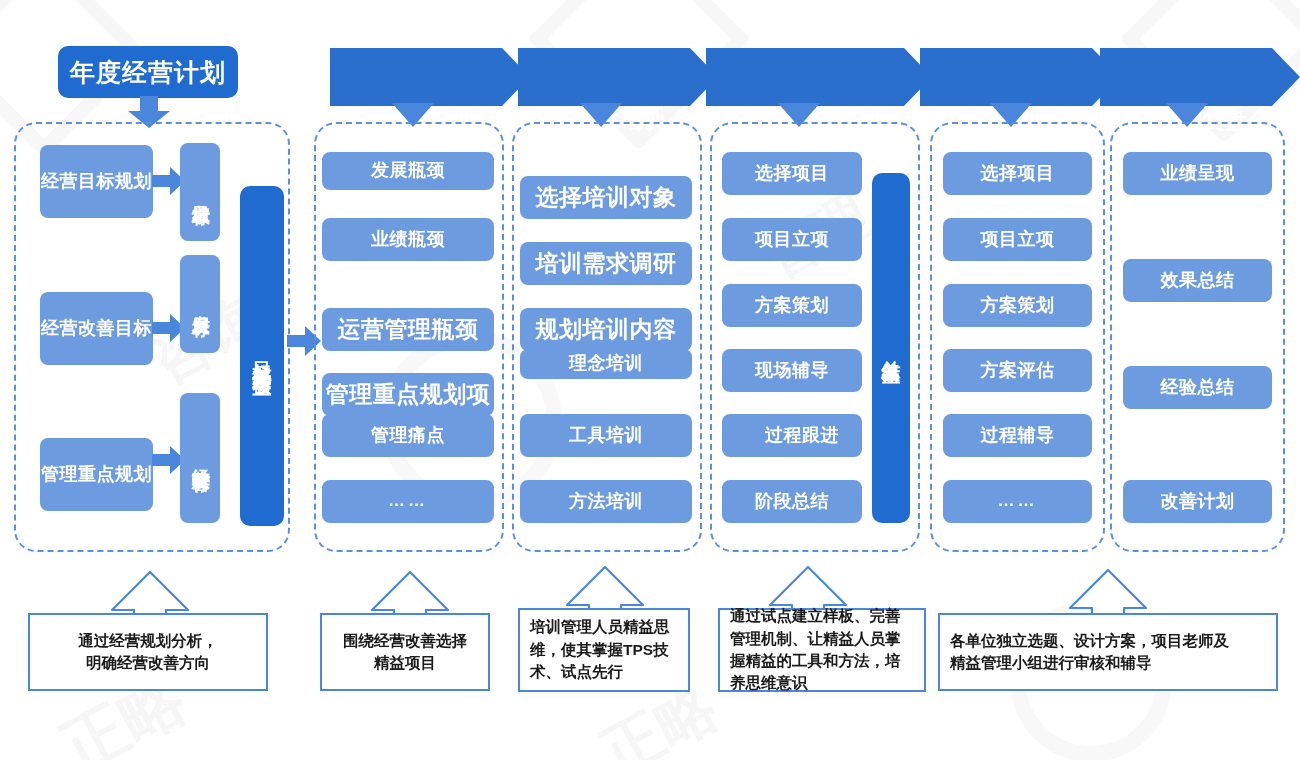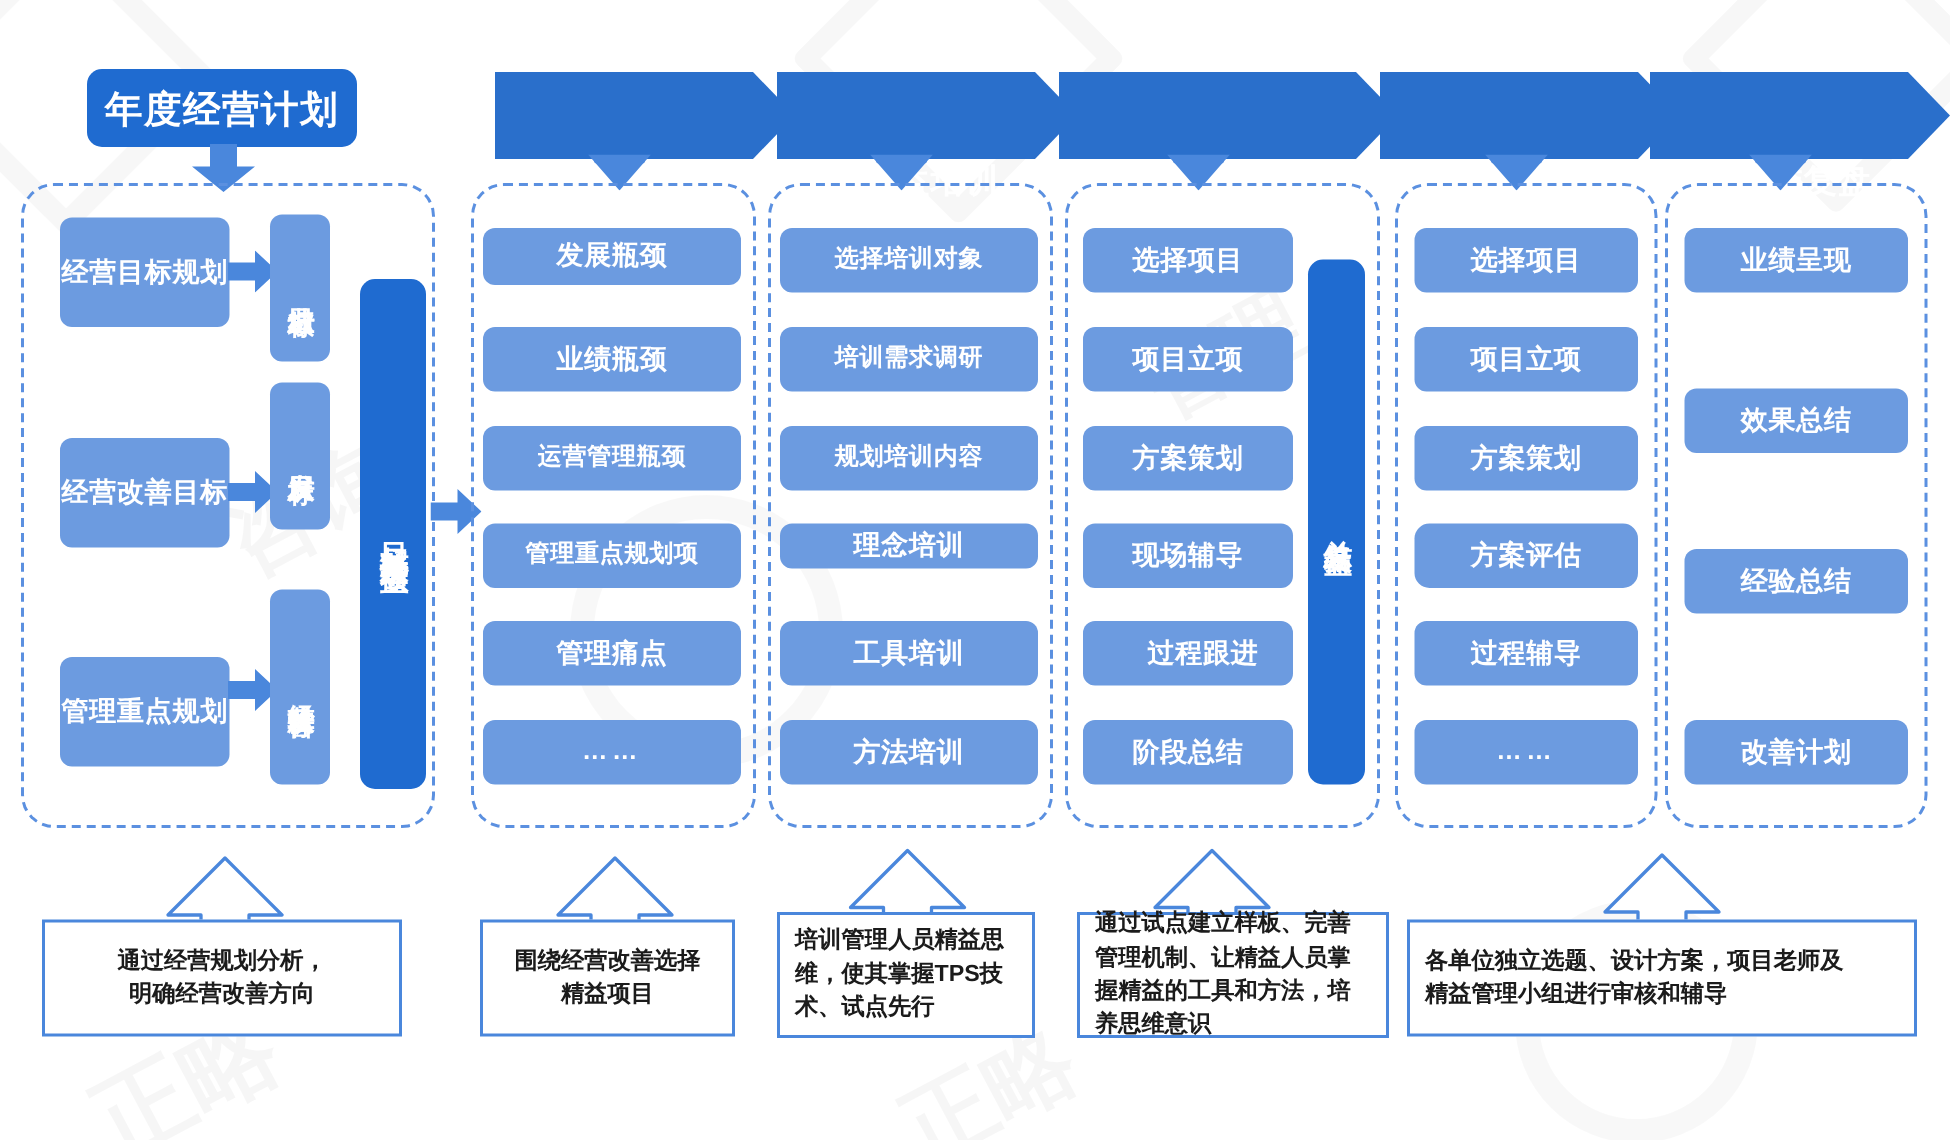--- a/index.html
+++ b/index.html
@@ -56,21 +56,21 @@
   
   .pill{
     position:absolute;
     background:#6C9BE0;color:#fff;
     border-radius:8px;
     display:flex;align-items:center;justify-content:center;
     text-align:center;
     font-size:18px;font-weight:700;letter-spacing:.5px;
     box-sizing:border-box;line-height:1.18;
   }
-  .pill.sm{font-size:16px;}
+  .pill.sm{font-size:23px;margin-top:24px;}
   .pill.dots{letter-spacing:3px;font-size:17px;}
 
   
   .vpill{
     position:absolute;
     background:#6C9BE0;color:#fff;border-radius:8px;
     box-sizing:border-box;
     display:flex;align-items:center;justify-content:center;
   }
   .vpill span{
@@ -265,21 +265,21 @@
   <div class="pill" style="left:722px;top:414px;width:140px;height:43px;padding-left:20px;">过程跟进</div>
   <div class="pill" style="left:722px;top:480px;width:140px;height:43px;">阶段总结</div>
   <div class="vbar" style="left:872px;top:173px;width:38px;height:350px;">
     <span>总结复盘</span>
   </div>
 
   <div class="col-box" style="left:930px;top:122px;width:175px;height:430px;"></div>
   <div class="pill" style="left:943px;top:152px;width:149px;height:43px;">选择项目</div>
   <div class="pill" style="left:943px;top:218px;width:149px;height:43px;">项目立项</div>
   <div class="pill" style="left:943px;top:284px;width:149px;height:43px;">方案策划</div>
-  <div class="pill" style="left:943px;top:349px;width:149px;height:43px;border-radius:10px;">方案评估</div>
+  <div class="pill" style="left:943px;top:349px;width:149px;height:43px;">方案评估</div>
   <div class="pill" style="left:943px;top:414px;width:149px;height:43px;">过程辅导</div>
   <div class="pill dots" style="left:943px;top:480px;width:149px;height:43px;">……</div>
 
   <div class="col-box" style="left:1110px;top:122px;width:175px;height:430px;"></div>
   <div class="pill" style="left:1123px;top:152px;width:149px;height:43px;">业绩呈现</div>
   <div class="pill" style="left:1123px;top:259px;width:149px;height:43px;">效果总结</div>
   <div class="pill" style="left:1123px;top:366px;width:149px;height:43px;">经验总结</div>
   <div class="pill" style="left:1123px;top:480px;width:149px;height:43px;">改善计划</div>
 
   <div class="callout" style="left:110px;top:570px;">

